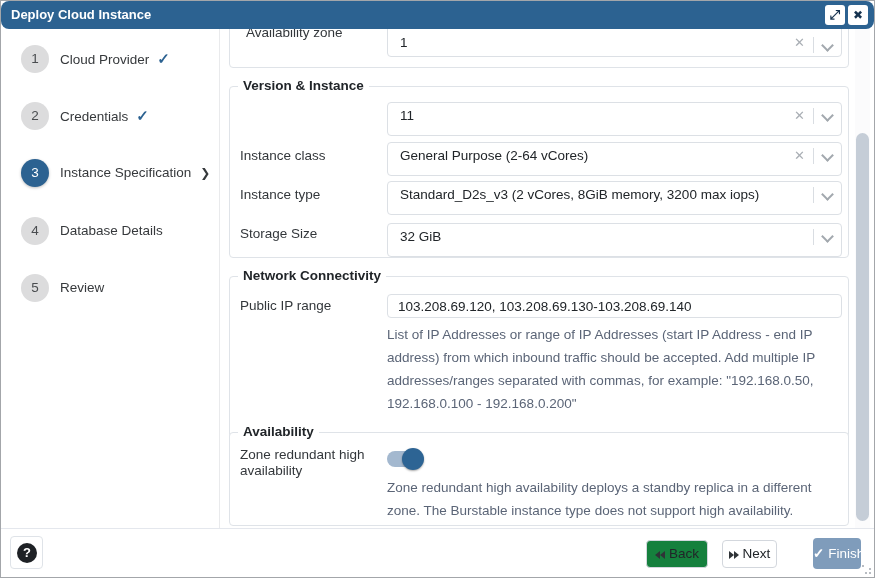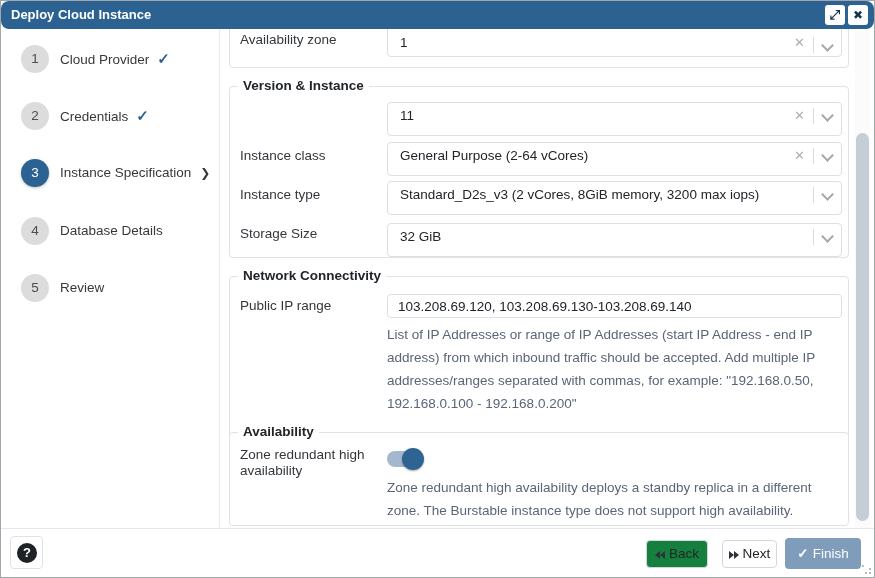--- a/index.html
+++ b/index.html
@@ -55,21 +55,21 @@
   
   .footer{position:absolute;left:0;right:0;bottom:0;height:48px;background:#fff;border-top:1px solid #e4e7ed;}
   .help-btn{position:absolute;left:9px;top:7px;width:33px;height:33px;background:#fff;
     border:1px solid #dfe3e8;border-radius:4px;cursor:pointer;padding:0;}
   .help-circle{position:absolute;left:6px;top:6px;width:20px;height:20px;background:#1e2125;border-radius:50%;
     color:#fff;text-align:center;line-height:20px;font-weight:bold;font-size:13px;}
   .btn{position:absolute;border-radius:4px;font-size:13.5px;text-align:center;box-sizing:border-box;
     cursor:pointer;font-family:"Liberation Sans",sans-serif;padding:0;}
   .btn-back{top:11px;right:166px;width:62px;height:28px;line-height:26px;background:#15803d;border:1px solid #d3d7dd;color:#212529;}
   .btn-next{top:11px;right:97px;width:55px;height:28px;line-height:26px;background:#fff;border:1px solid #d3d7dd;color:#212529;}
-  .btn-finish{top:9px;right:13px;width:76px;height:31px;line-height:31px;background:#7f9cbb;border:none;color:#fff;}
+  .btn-finish{top:9px;right:13px;width:48px;height:31px;line-height:31px;background:#7f9cbb;border:none;color:#fff;}
   .tri{display:inline-block;width:0;height:0;border-top:4px solid transparent;border-bottom:4px solid transparent;vertical-align:-1px;}
   .tri-l{border-right:5px solid #2f3337;}
   .tri-r{border-left:5px solid #2f3337;}
   .btn .icon-gap{margin-right:4px;white-space:nowrap;}
   .finish-check{font-weight:bold;margin-right:4px;}
   .grip{position:absolute;right:2px;bottom:2px;width:10px;height:10px;cursor:nwse-resize;}
   .grip::after{content:"";position:absolute;left:0;top:0;width:2px;height:2px;background:#b8bcc2;
     box-shadow:7px 7px 0 #b8bcc2, 7px 3px 0 #b8bcc2, 3px 7px 0 #b8bcc2;}
 </style>
 </head>
@@ -102,21 +102,21 @@
     </div>
     <div class="step" style="top:245px;">
       <span class="step-circle">5</span>
       <span class="step-label">Review</span>
     </div>
   </div>
 
   <div class="content">
 
     <div class="fieldset" style="top:-45px;height:84px;">
-      <div class="frow-label" style="top:47px;line-height:16px;">Availability zone</div>
+      <div class="frow-label" style="top:40px;line-height:16px;margin-left:6px;">Availability zone</div>
       <div class="combo" style="top:39px;height:33px;">
         <span class="combo-value" style="line-height:36px;">1</span>
         <span class="combo-x" style="line-height:36px;">✕</span>
         <span class="combo-sep" style="top:12px;"></span>
         <span class="combo-chev" style="top:16px;"></span>
       </div>
     </div>
 
     <div class="fieldset" style="top:57px;height:172px;">
       <div class="legend">Version &amp; Instance</div>

